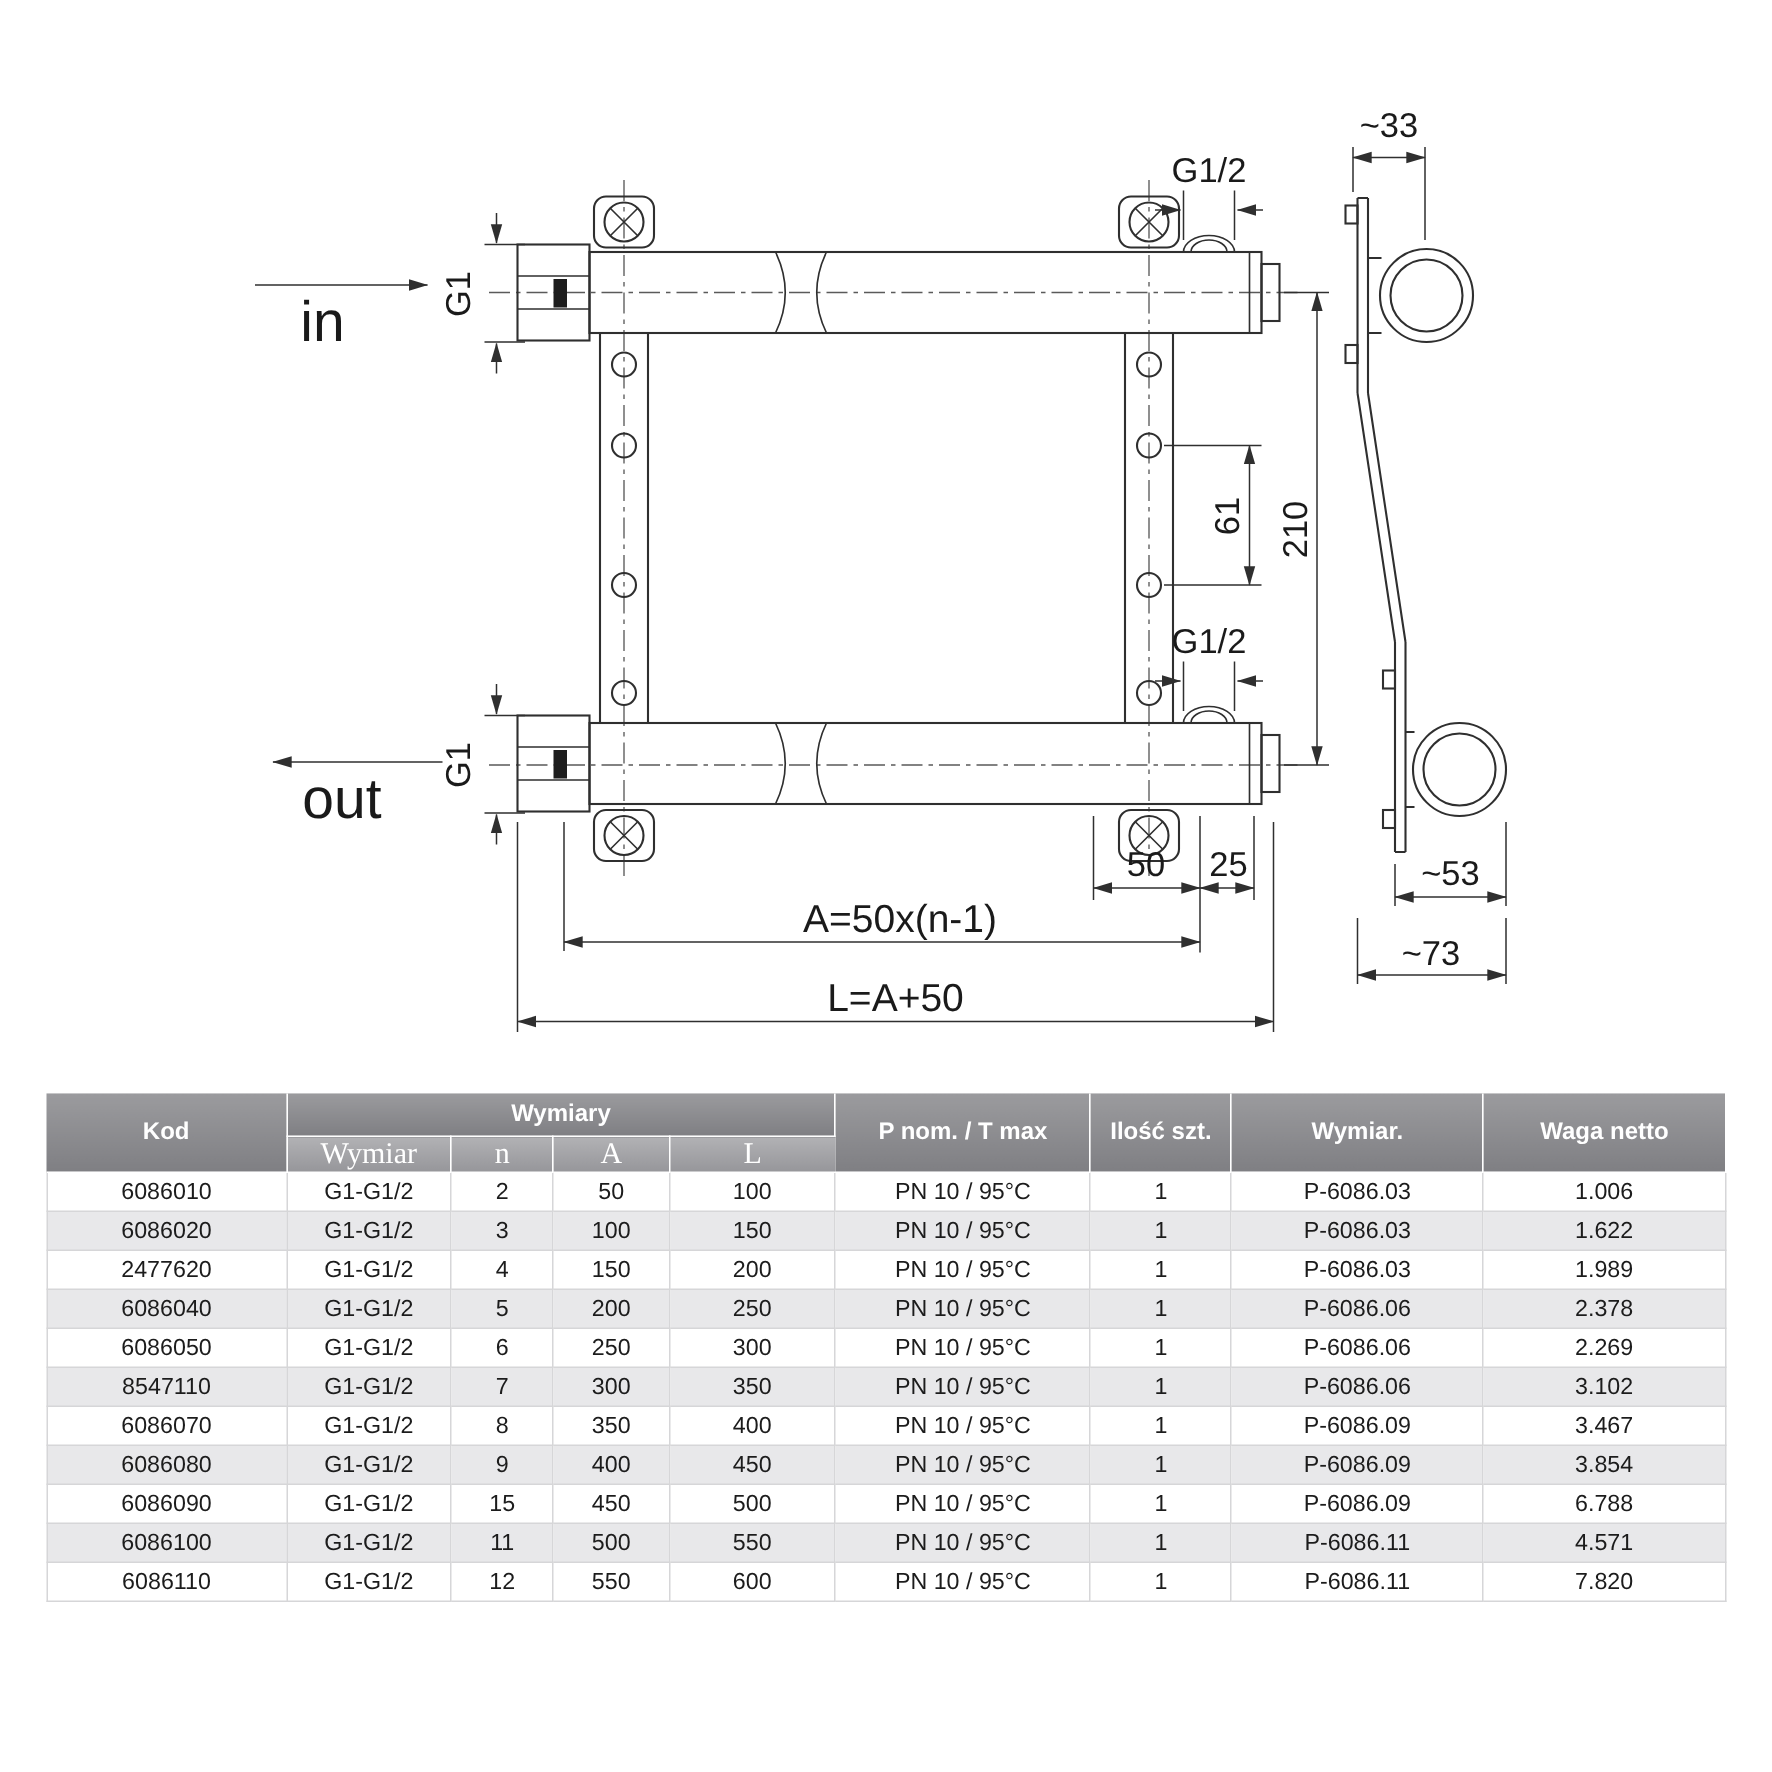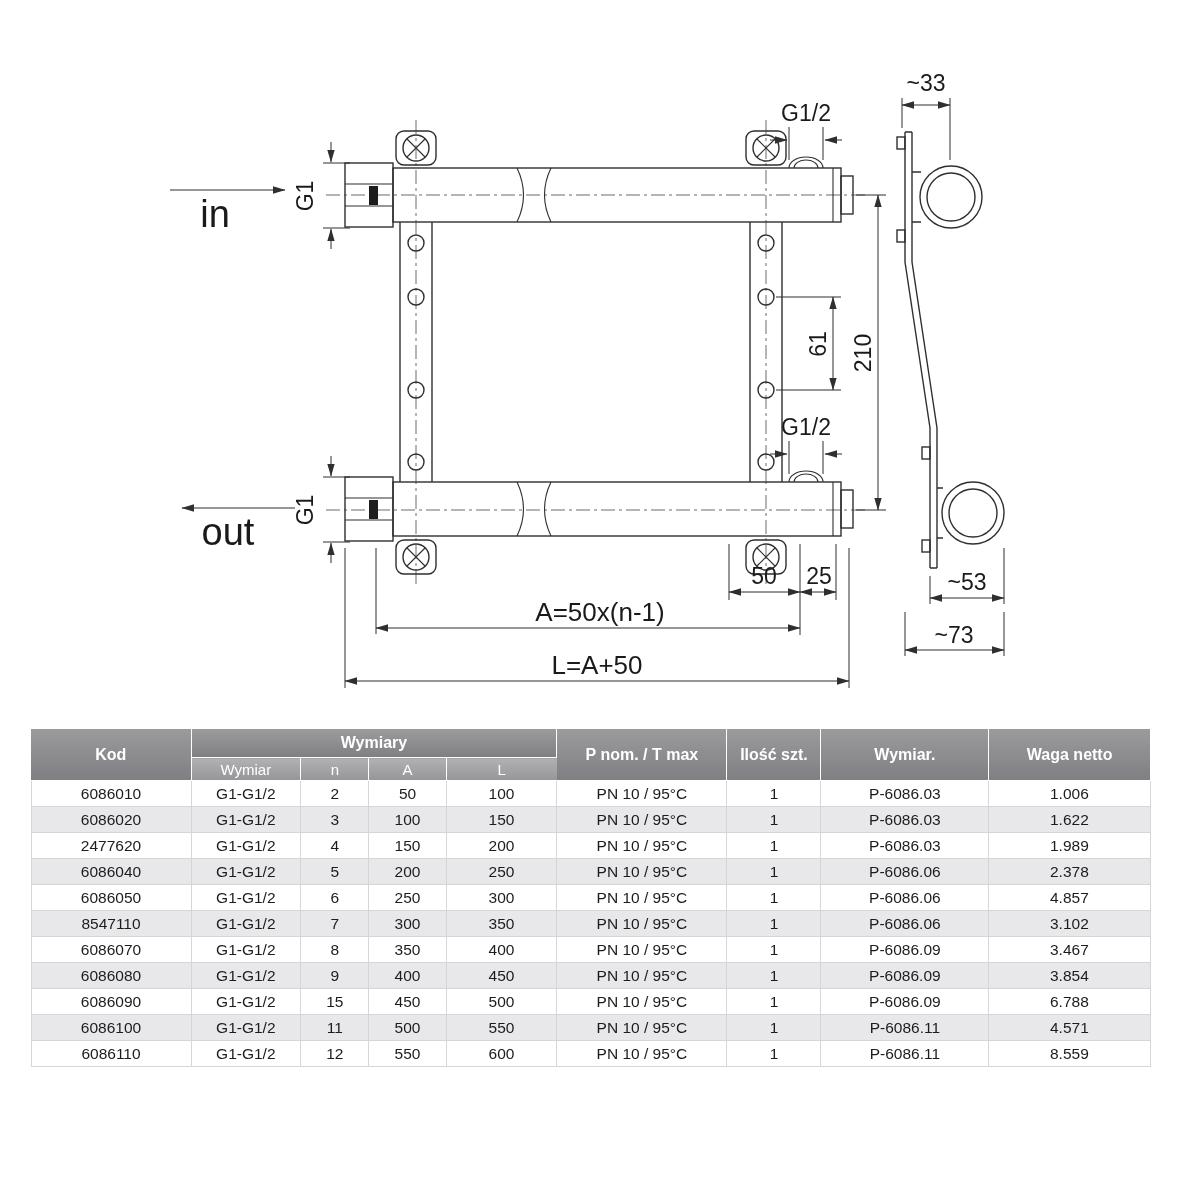--- a/index.html
+++ b/index.html
@@ -14,21 +14,21 @@
   svg .dim { stroke:#2f2f2f; stroke-width:1; fill:none; }
   svg .t   { fill:#1a1a1a; font-family:"Liberation Sans",sans-serif; }
 
   
   table.spec { border-collapse:collapse; width:1120px; margin:14px auto 0 auto; table-layout:fixed; }
   table.spec th { color:#ffffff; text-align:center; vertical-align:middle;
                   border-right:1px solid #ffffff; border-bottom:1px solid #ffffff;
                   font-size:16px; font-weight:bold; padding:0 3px; }
   table.spec th:last-child { border-right:none; }
   table.spec tr.h1 th { background:linear-gradient(#9b9b9e,#7f7f83); height:28px; }
-  table.spec tr.h2 th { background:linear-gradient(#b1b1b4,#96969a); height:22px; font-weight:normal; font-size:15px; }
+  table.spec tr.h2 th { background:linear-gradient(#b1b1b4,#96969a); height:22px; font-weight:normal; font-size:20px;font-family:Liberation Serif, serif; }
   table.spec td { font-size:15.5px; color:#1c1c1c; text-align:center; height:25px;
                   border:1px solid #d6d6d8; padding:0 4px; background:#ffffff;
                   white-space:nowrap; overflow:hidden; }
   table.spec td.kod { font-weight:normal; }
   table.spec tbody tr.alt td { background:#e8e8ea; }
 </style>
 </head>
 <body>
 
 <div class="page">
@@ -268,21 +268,21 @@
         </tr>
         <tr>
           <td class="kod">6086050</td>
           <td>G1-G1/2</td>
           <td>6</td>
           <td>250</td>
           <td>300</td>
           <td>PN 10 / 95°C</td>
           <td>1</td>
           <td>P-6086.06</td>
-          <td>4.857</td>
+          <td>2.269</td>
         </tr>
         <tr class="alt">
           <td class="kod">8547110</td>
           <td>G1-G1/2</td>
           <td>7</td>
           <td>300</td>
           <td>350</td>
           <td>PN 10 / 95°C</td>
           <td>1</td>
           <td>P-6086.06</td>
@@ -334,18 +334,18 @@
         </tr>
         <tr>
           <td class="kod">6086110</td>
           <td>G1-G1/2</td>
           <td>12</td>
           <td>550</td>
           <td>600</td>
           <td>PN 10 / 95°C</td>
           <td>1</td>
           <td>P-6086.11</td>
-          <td>8.559</td>
+          <td>7.820</td>
         </tr>
       </tbody>
   </table>
 
 </div>
 
 </body></html>

